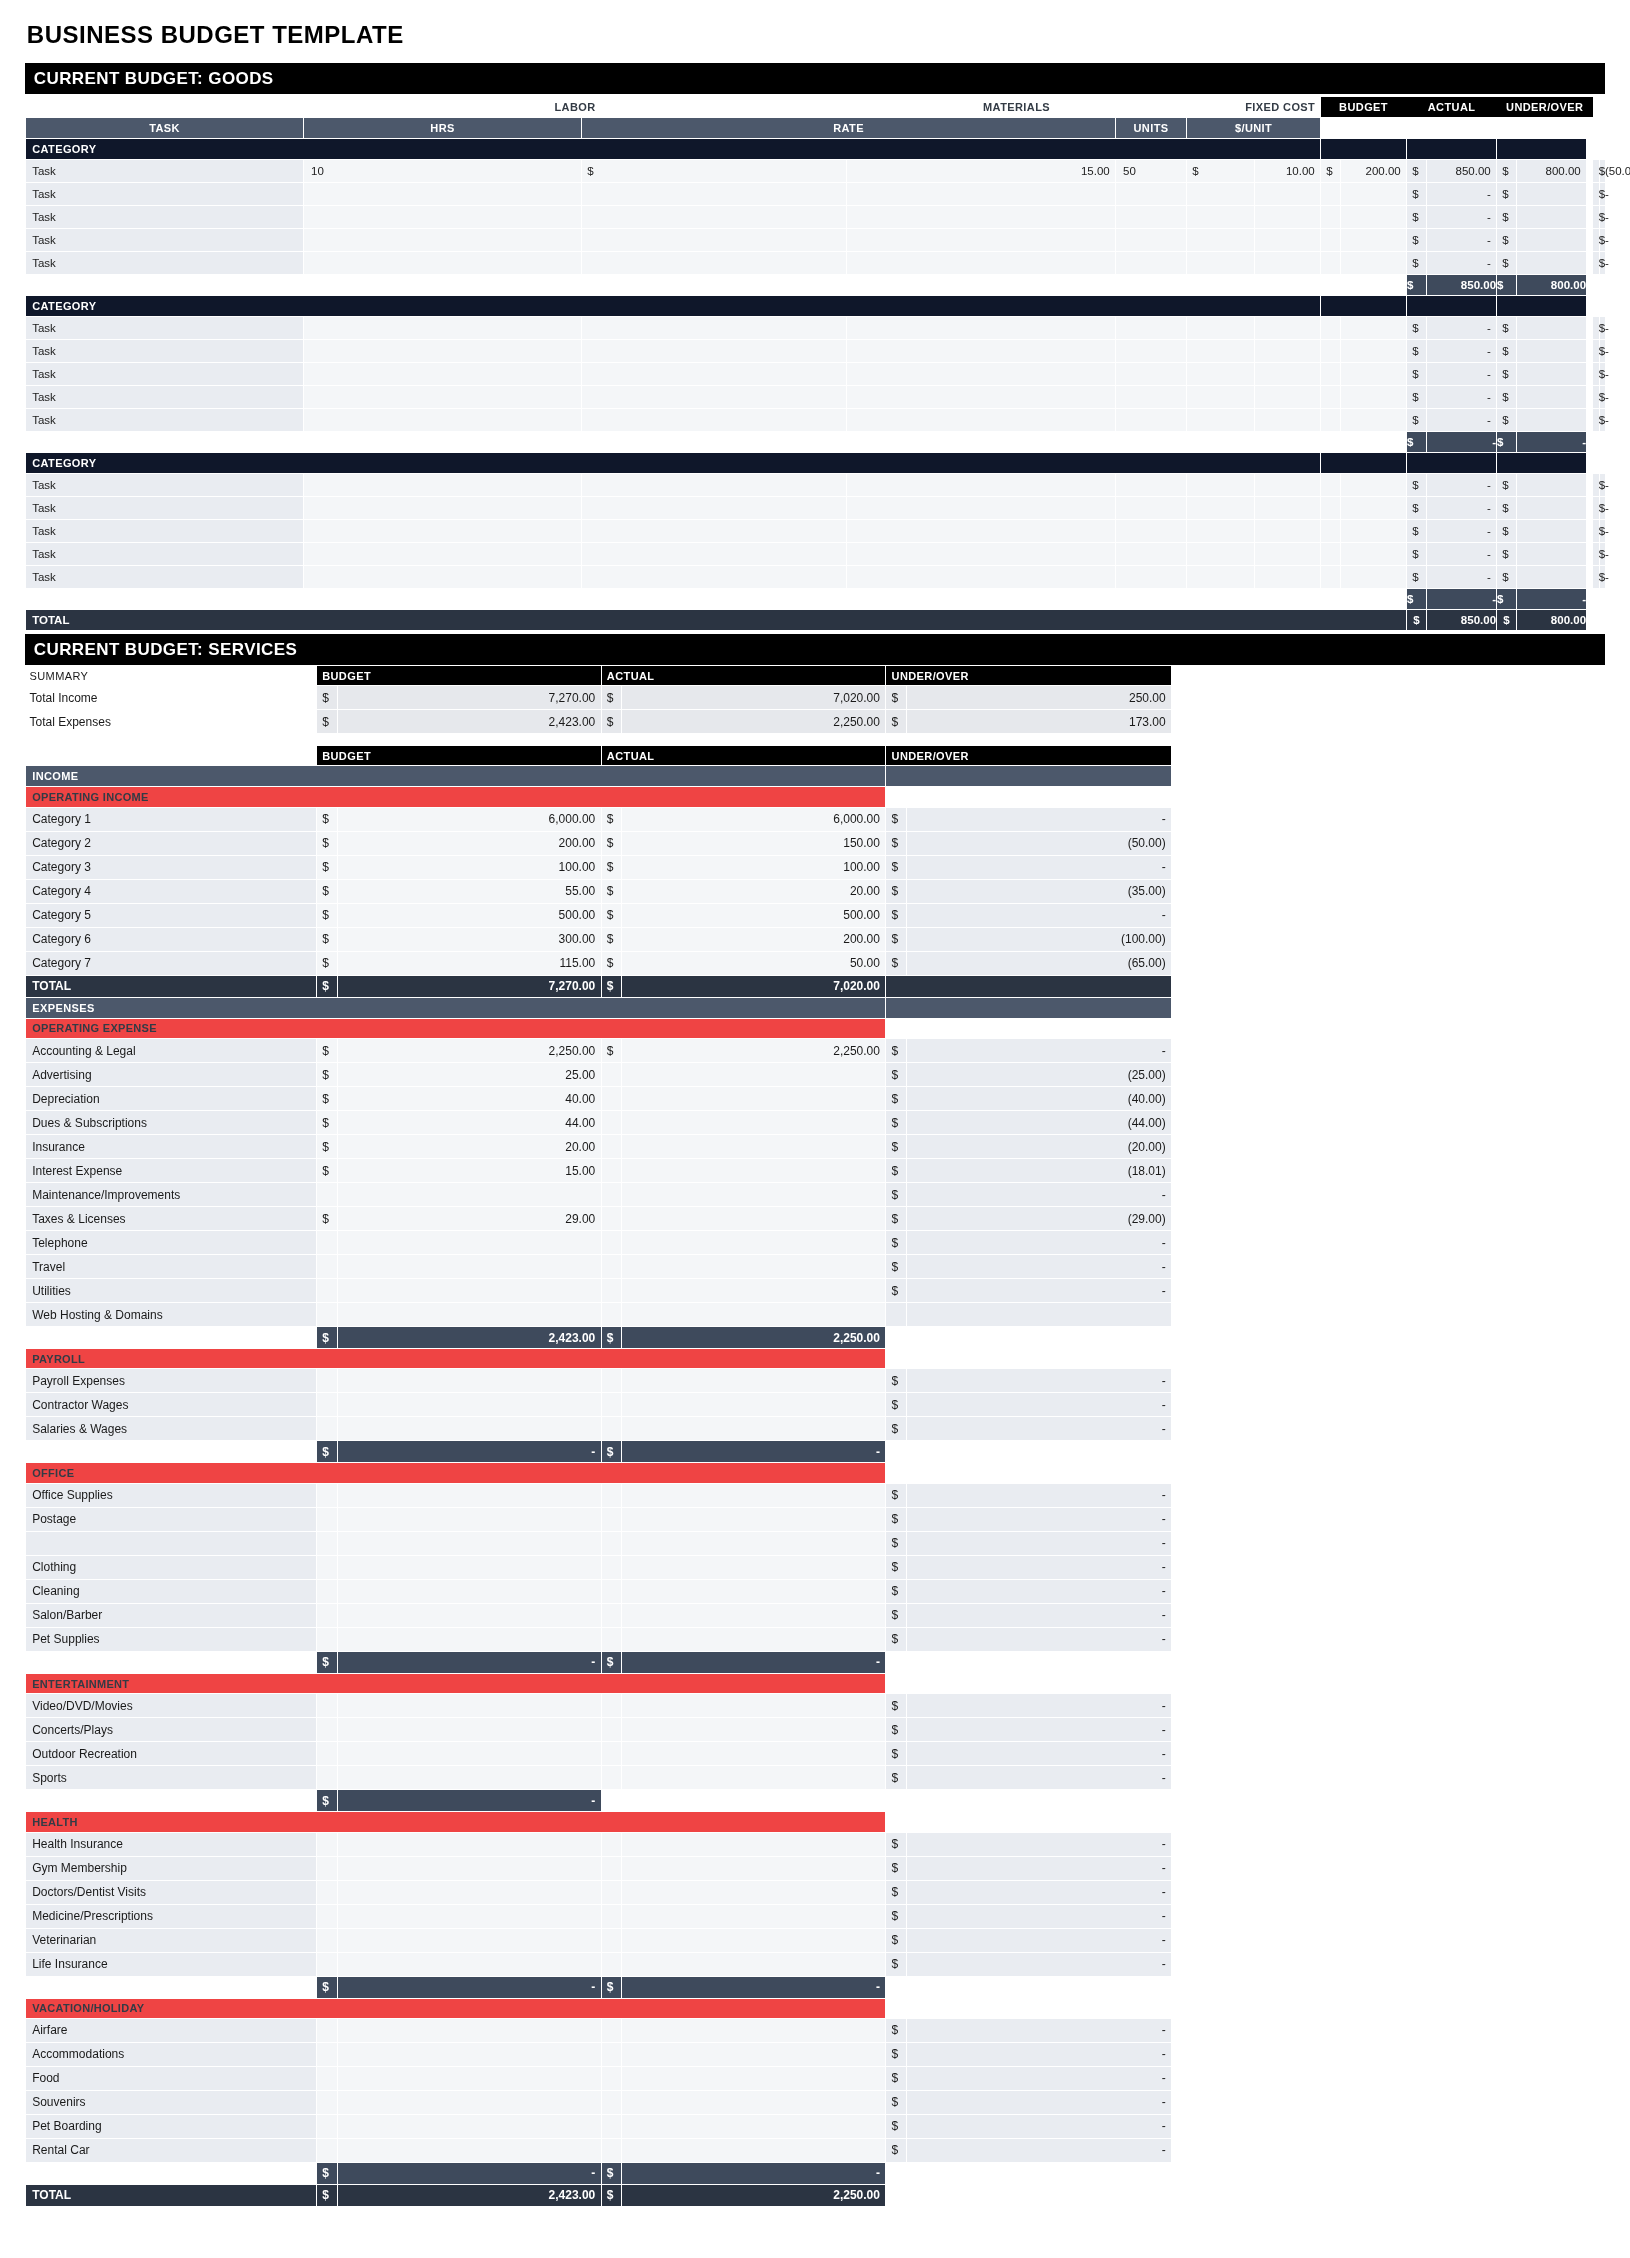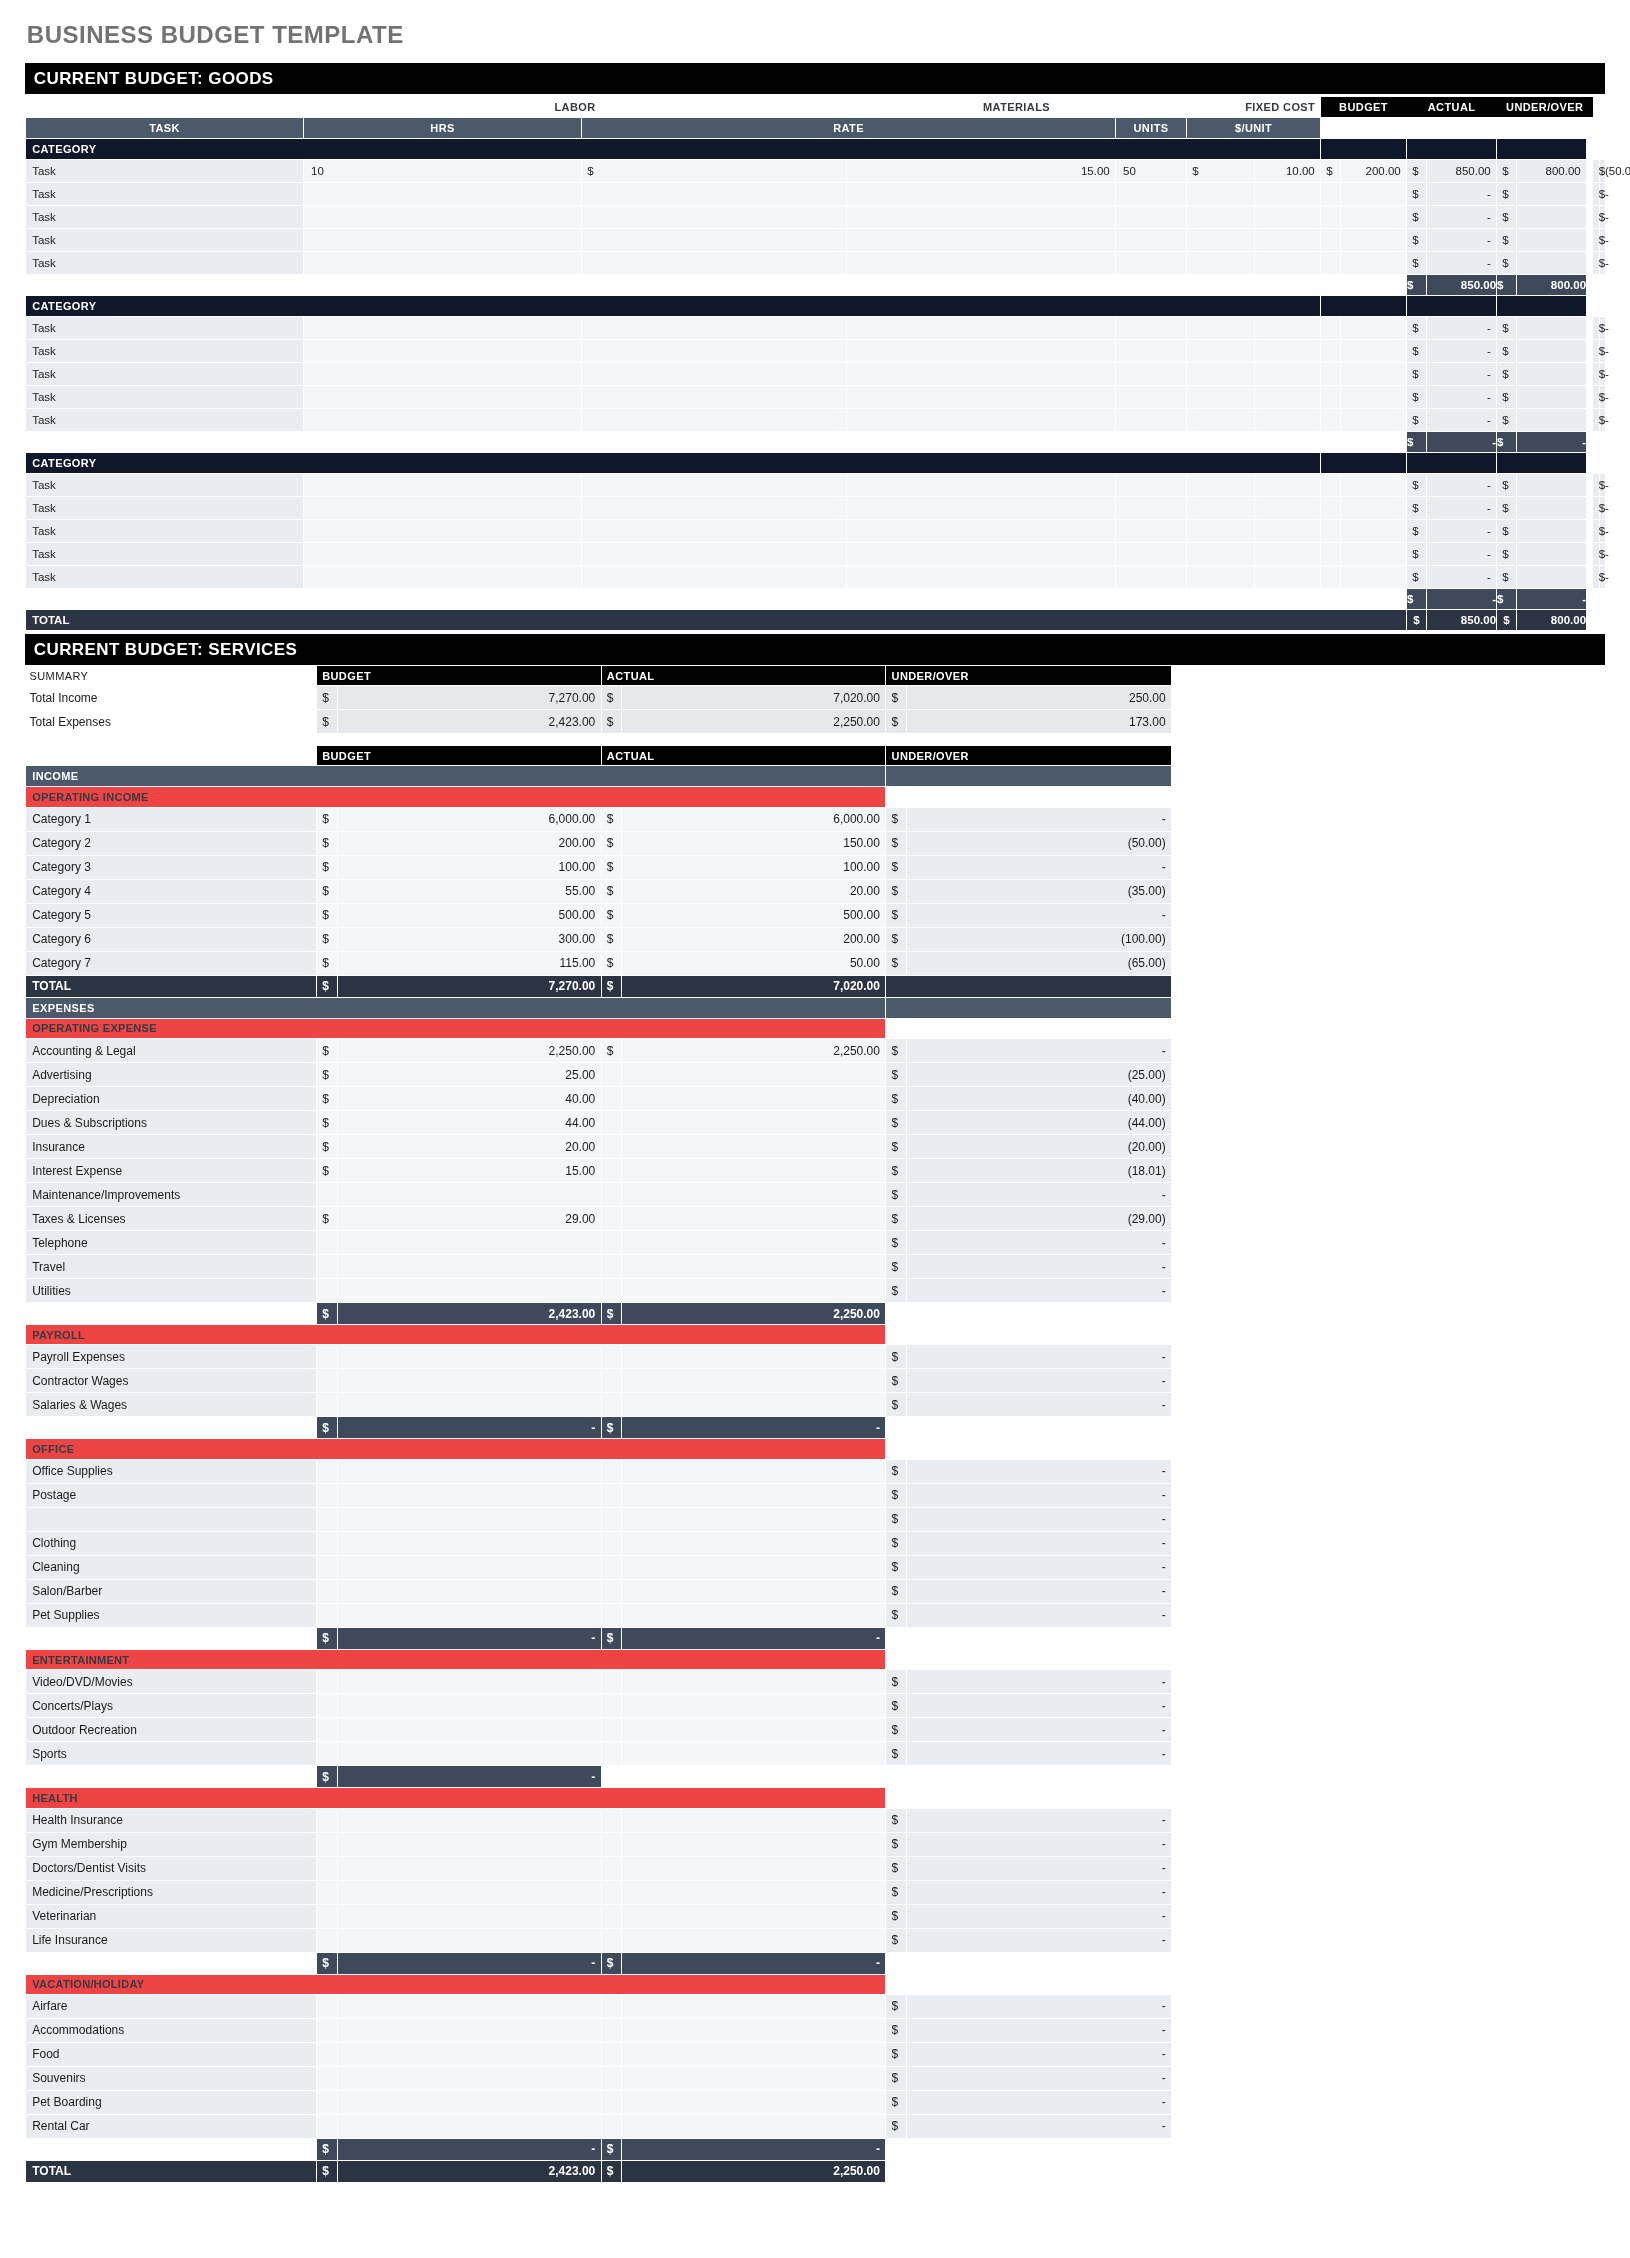--- a/index.html
+++ b/index.html
@@ -15,21 +15,21 @@
   }
   .page {
     width: 1630px;
     box-sizing: border-box;
     padding: 16px 25px 35px 25px;
   }
   .doc-title {
     font-size: 24px;
     font-weight: bold;
     letter-spacing: 0.5px;
-    color: #737373;
+    color: #000000;
     margin: 5.3px 0 14px 1.8px;
   }
   .band-black {
     background: #000000;
     color: #ffffff;
     font-size: 17px;
     font-weight: bold;
     letter-spacing: 0.4px;
     padding: 5.3px 8.8px;
   }
@@ -788,20 +788,29 @@
         </tr>
         <tr class="line-row">
           <td class="lbl">Utilities</td>
           <td class="alt"></td>
           <td class="alt num"></td>
           <td class="alt"></td>
           <td class="alt num"></td>
           <td>$</td>
           <td class="num">-</td>
         </tr>
+        <tr class="line-row">
+          <td class="lbl">Web Hosting &amp; Domains</td>
+          <td class="alt"></td>
+          <td class="alt num"></td>
+          <td class="alt"></td>
+          <td class="alt num"></td>
+          <td></td>
+          <td class="num"></td>
+        </tr>
         <tr class="stotal">
           <td class="none"></td>
           <td>$</td>
           <td class="num">2,423.00</td>
           <td>$</td>
           <td class="num">2,250.00</td>
           <td class="none" colspan="2"></td>
         </tr>
         <tr class="subsect">
           <td colspan="5">PAYROLL</td>

